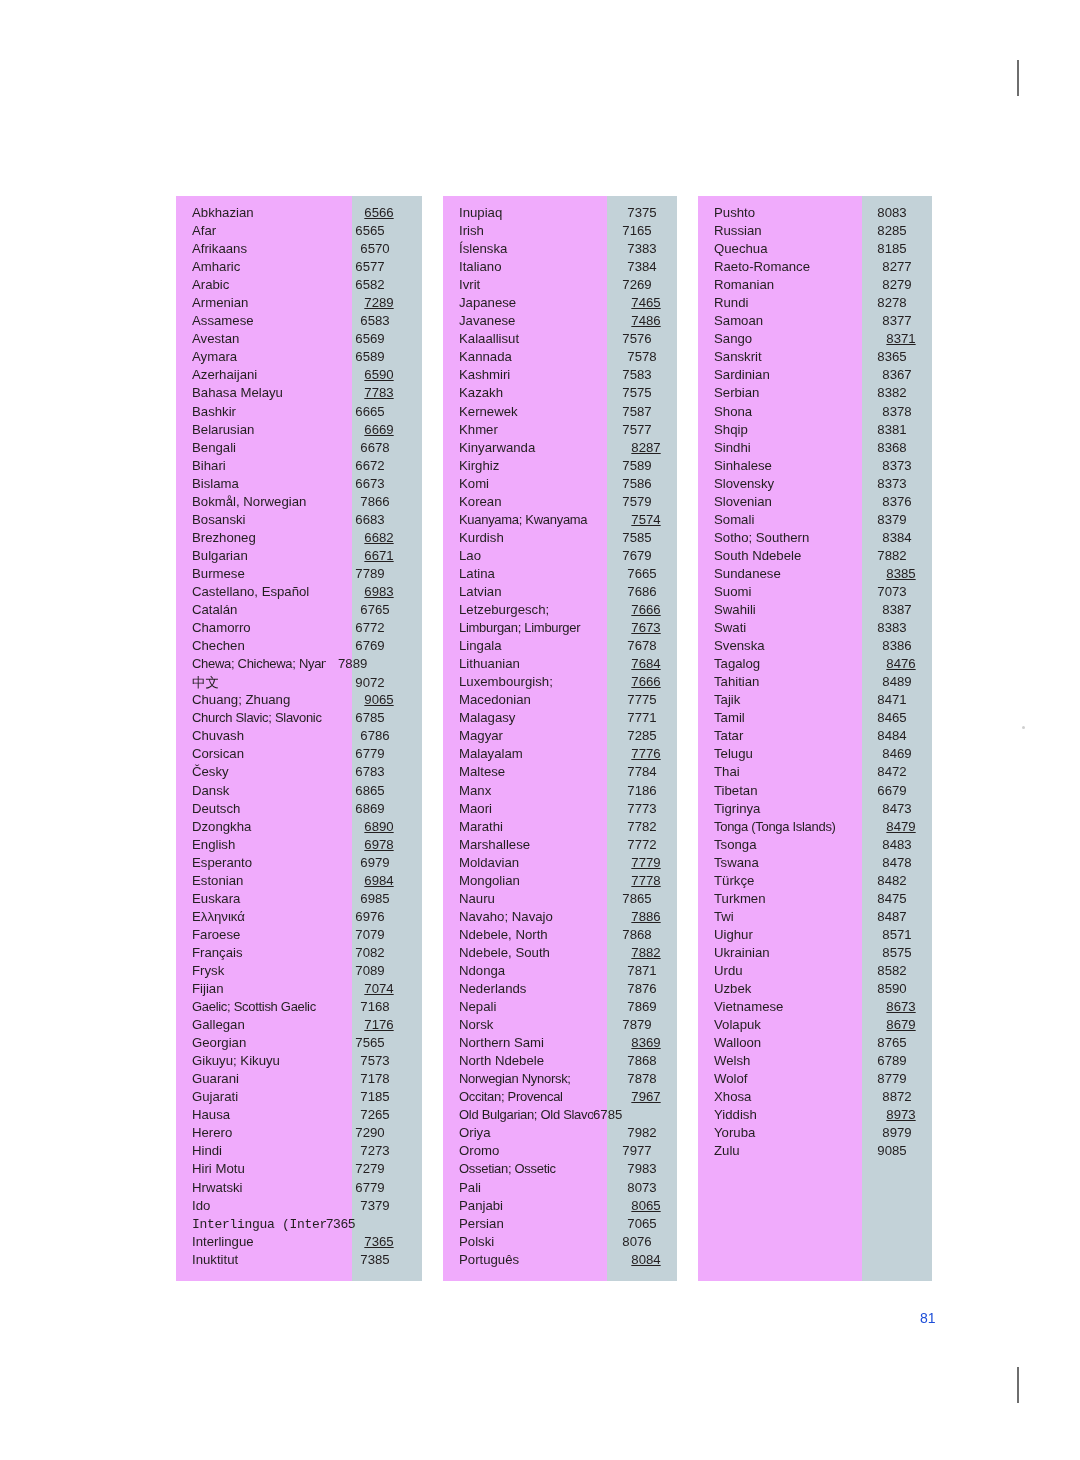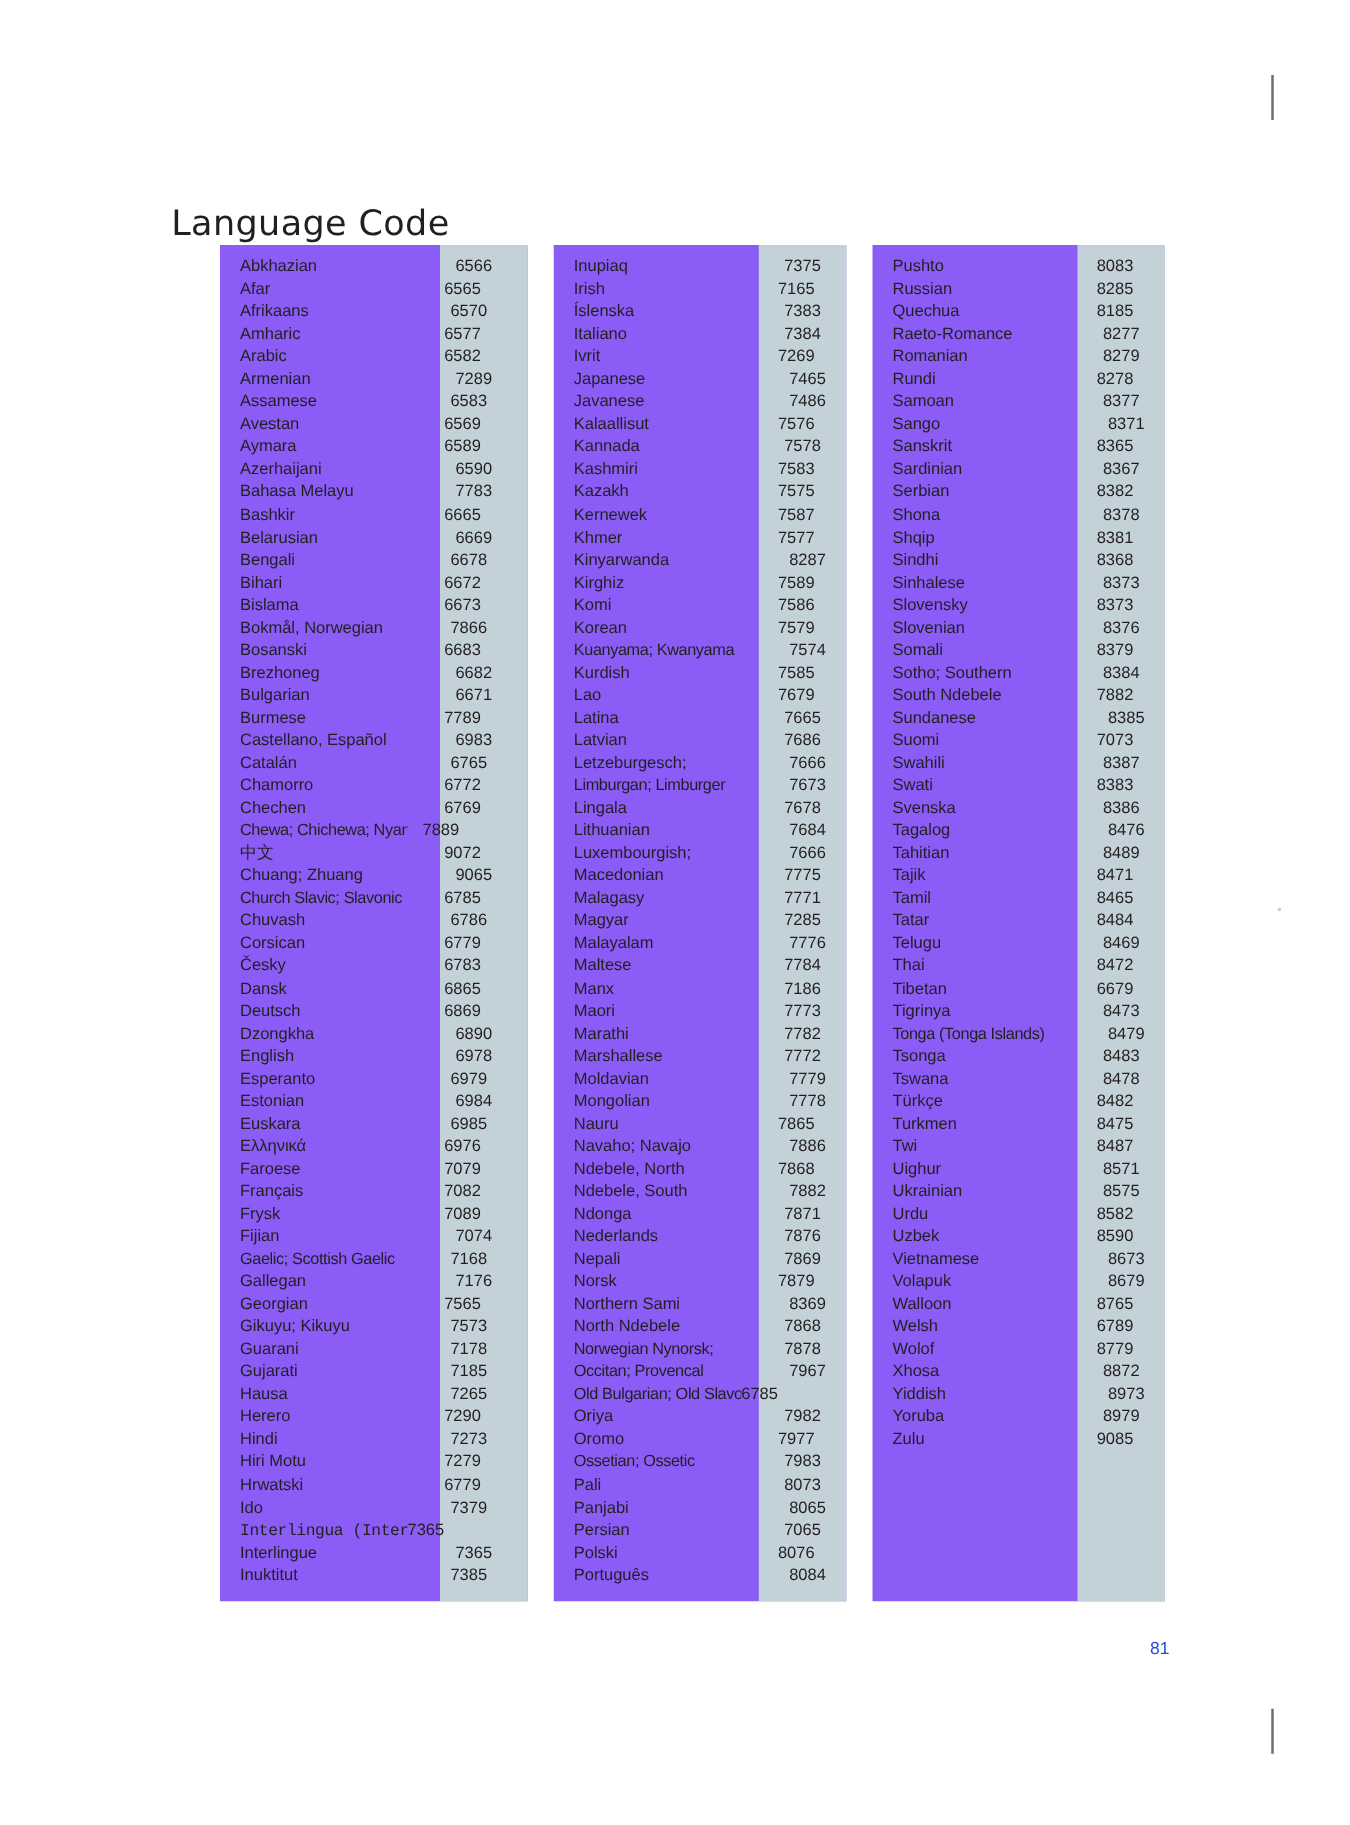--- a/index.html
+++ b/index.html
@@ -52,21 +52,21 @@
     position: absolute;
     left: 176px;
     top: 196px;
     width: 744px;
     display: flex;
     gap: 21px;
   }
 
   .panel {
     width: 270px;
-    background: #8b5cf6;
+    background: #f0abfc;
     display: flex;
     flex-direction: column;
     position: relative;
   }
   .panel-inner {
     position: relative;
     flex: 1 1 auto;
   }
   
   .code-band {
@@ -100,40 +100,39 @@
   .lang.tight { font-size: 13px; letter-spacing: -0.3px; }
   .lang.cjk { font-family: "DejaVu Sans", sans-serif; font-size: 13.5px; }
   .code {
     flex: 0 0 70px;
     box-sizing: border-box;
     font-size: 13.2px;
     color: #231f20;
     text-align: center;
   }
   .code.shift-l { text-align: center; padding-right: 10px; }
-  .code.shift-r { text-align: center; padding-left: 8px; }
+  .code.shift-r { text-align: center; padding-left: 8px; text-decoration: underline; }
 
   .page-number {
     position: absolute;
     left: 920px;
     top: 1310px;
     font-size: 14px;
     color: #1d4ed8;
   }
 </style>
 </head>
 <body>
 
 <div class="page">
 
   <div class="crop-mark crop-tr"></div>
   <div class="crop-mark crop-br"></div>
   <div class="faint-dot"></div>
 
-  <h1 class="title">Language Code</h1>
 
   <div class="tables">
     <div class="panel">
       <div class="panel-inner">
         <div class="code-band"></div>
         <div class="rows">
             <div class="row">
               <div class="lang">Abkhazian</div>
               <div class="code shift-r">6566</div>
             </div>

